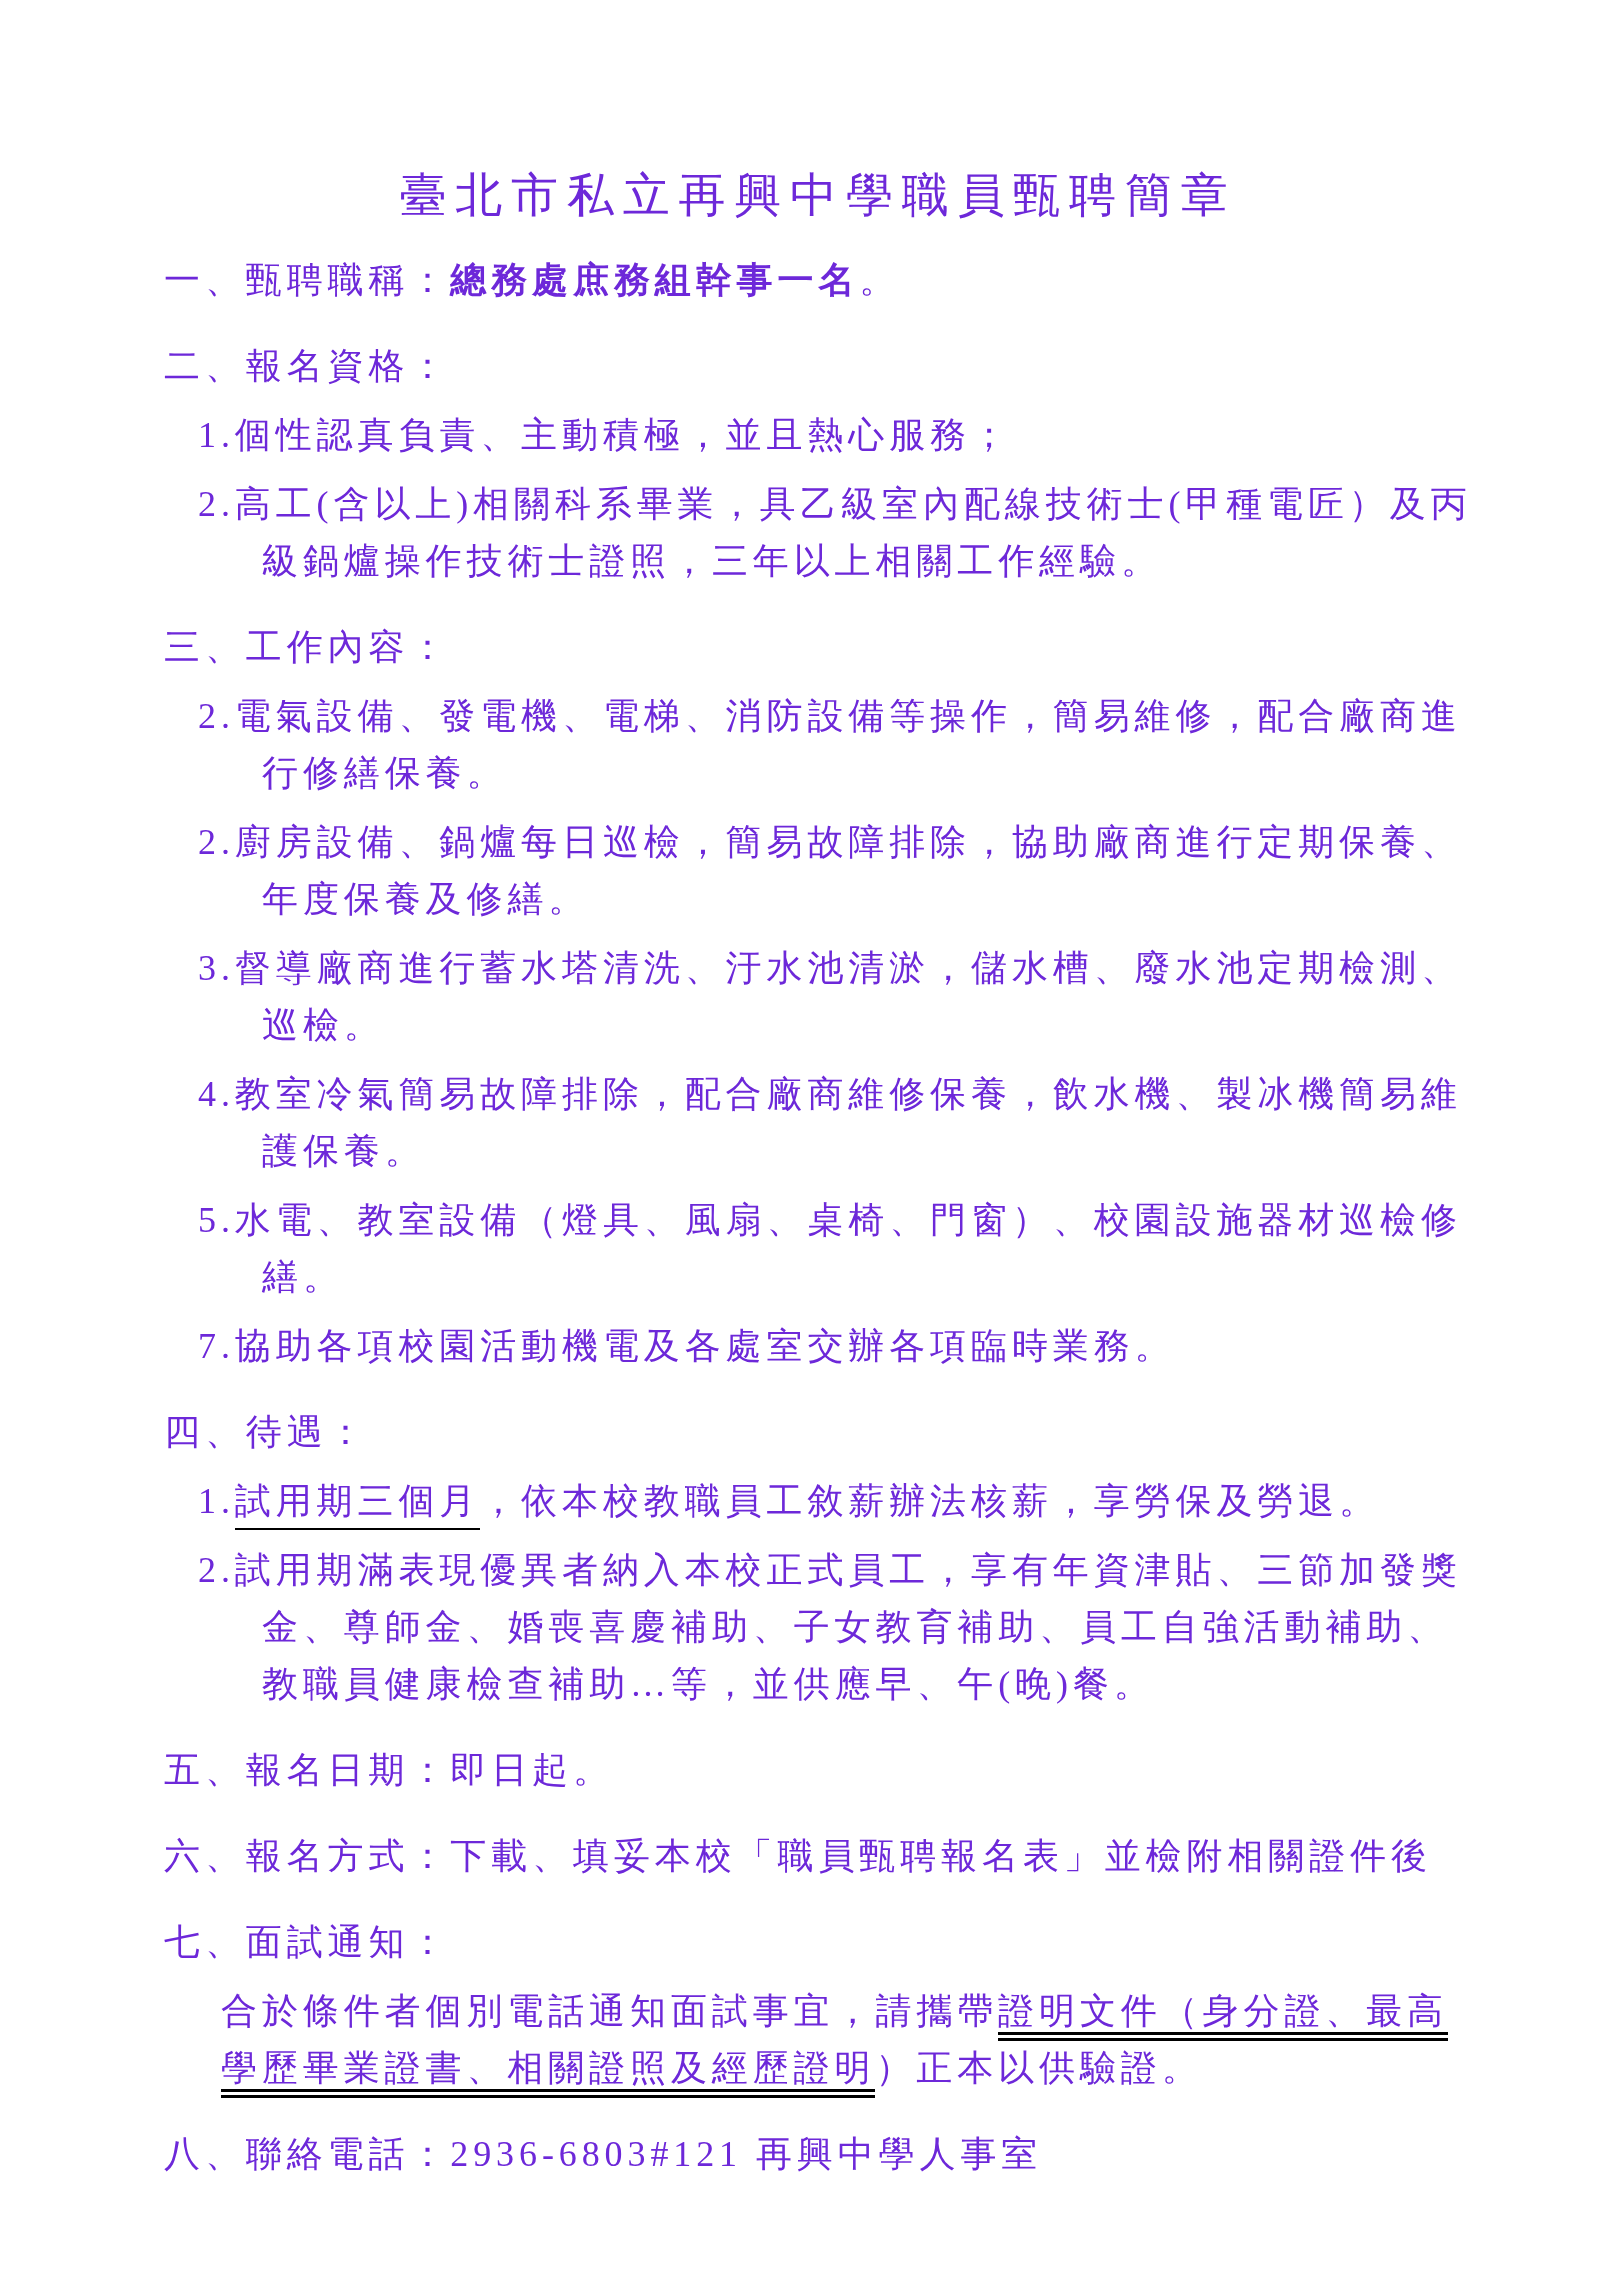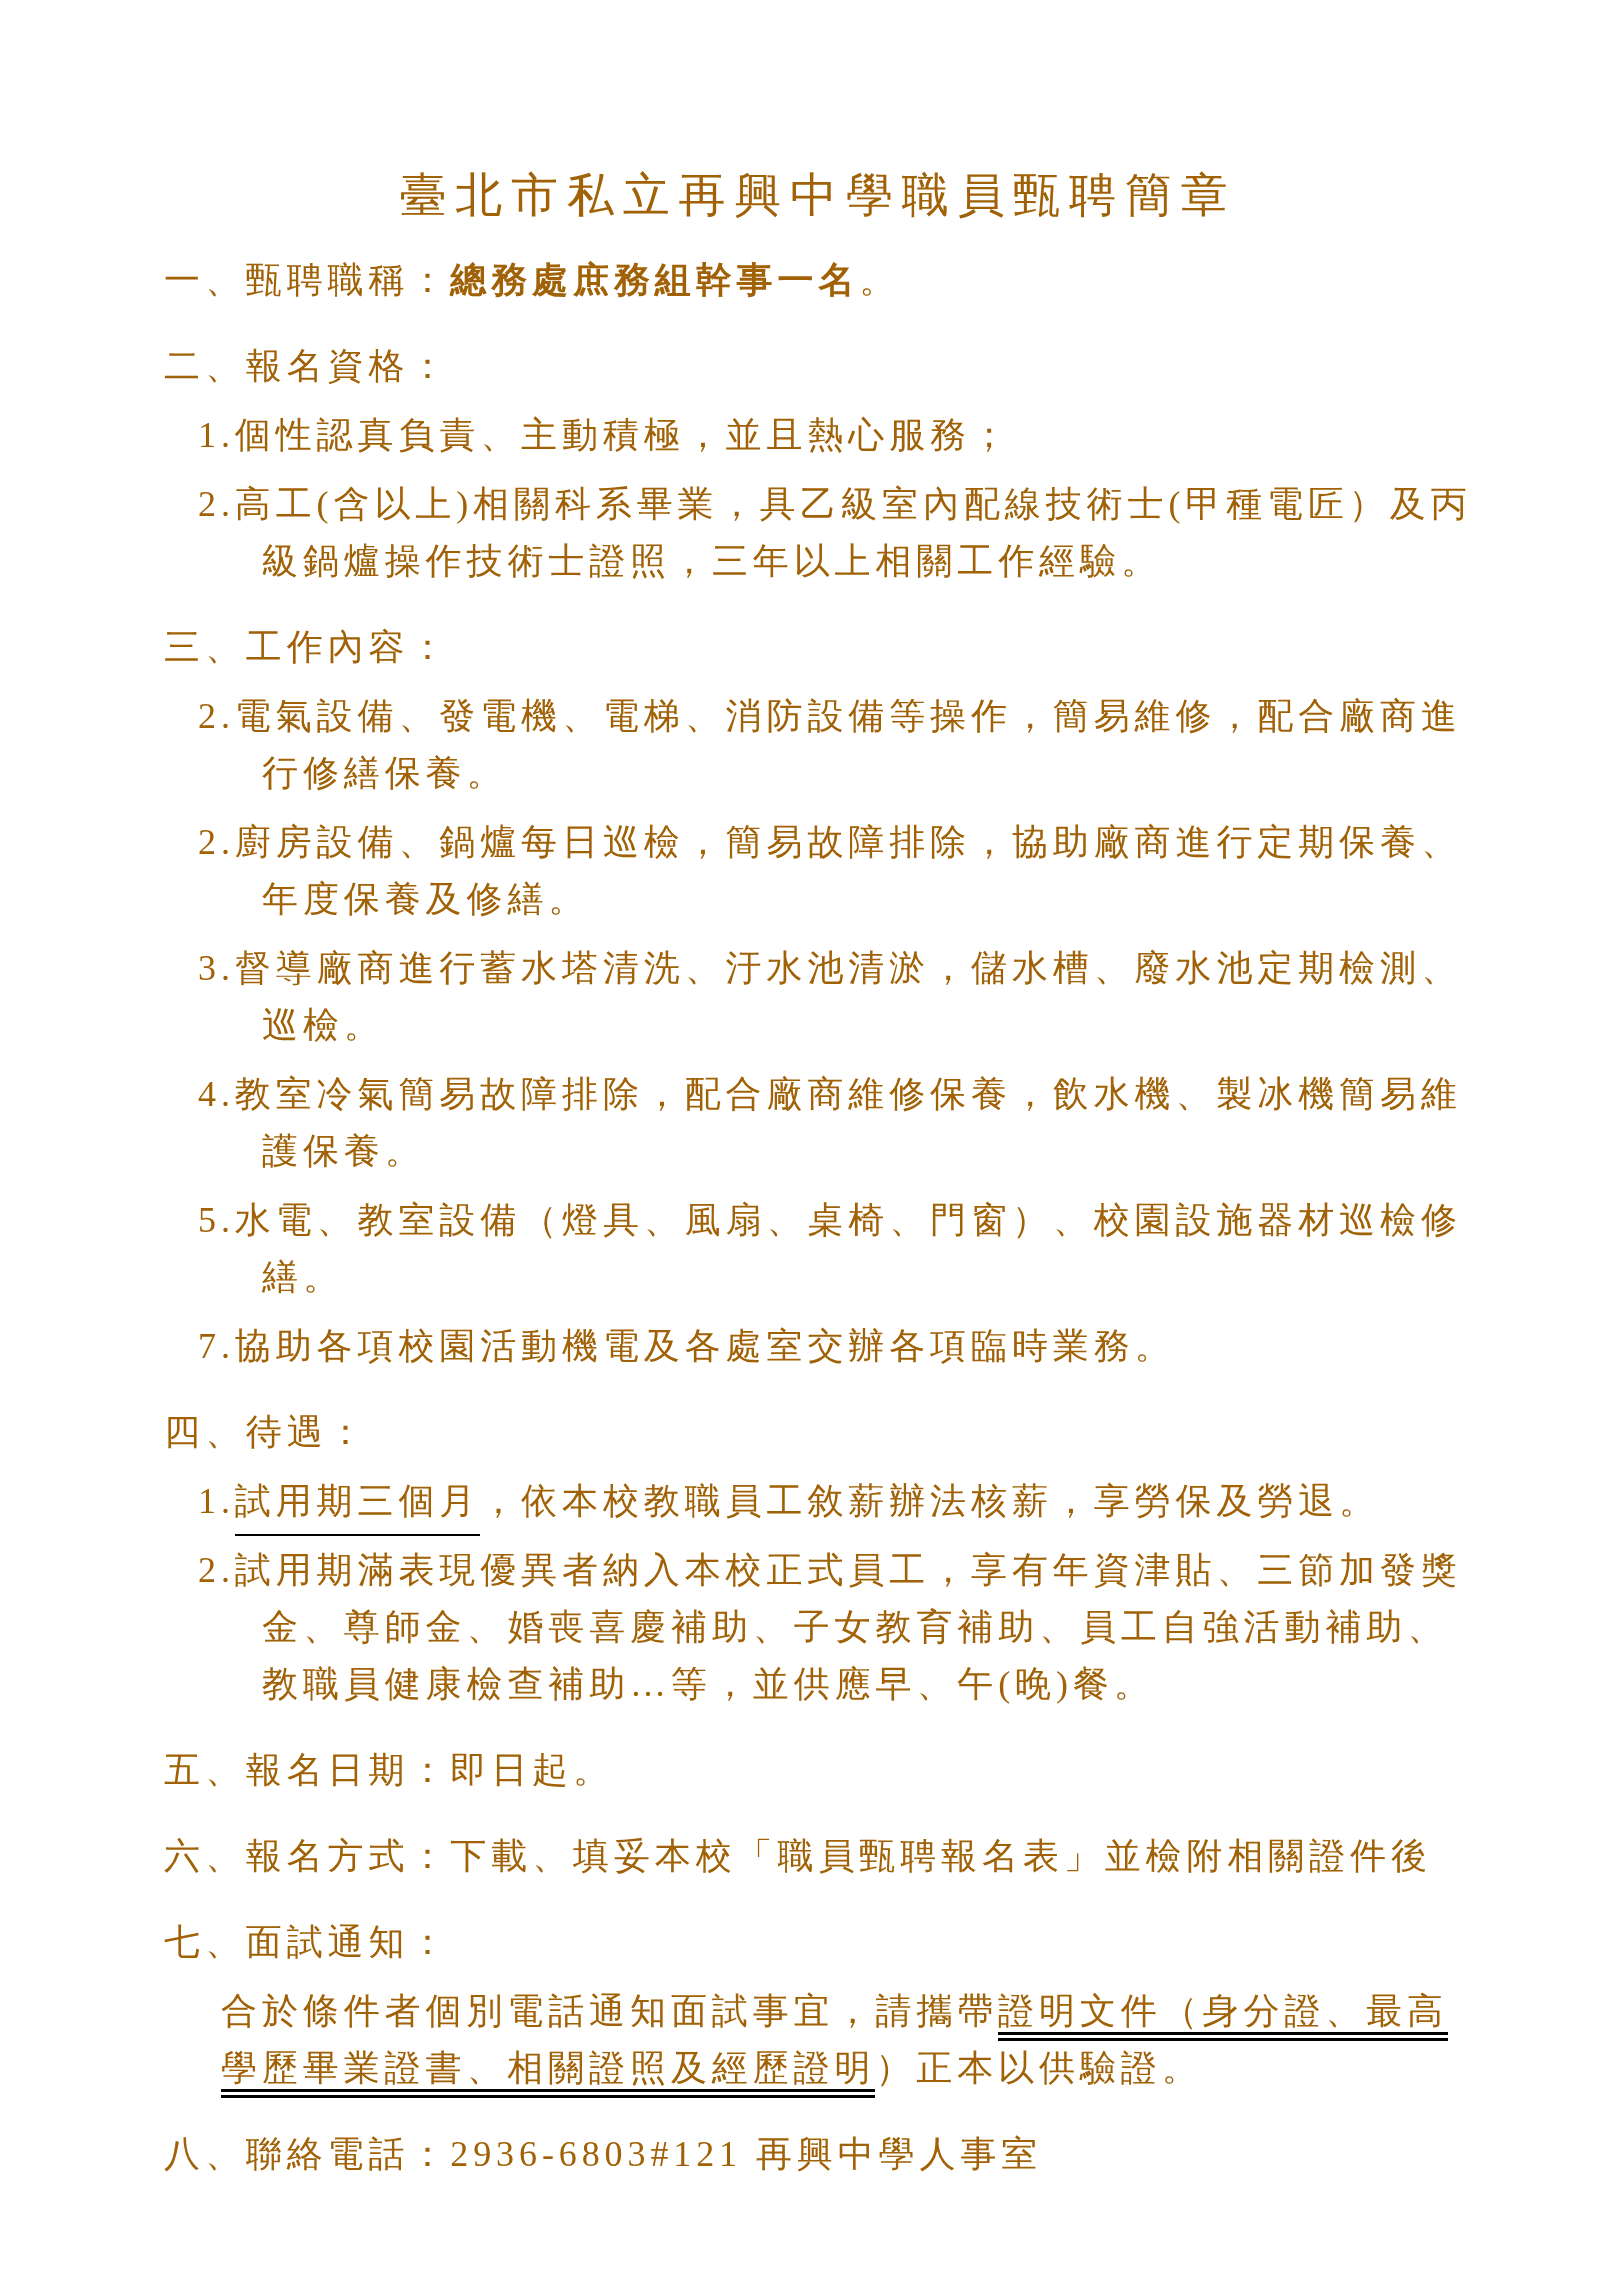--- a/index.html
+++ b/index.html
@@ -6,21 +6,21 @@
     margin: 0;
     padding: 0;
     background: #888;
   }
   .page {
     position: relative;
     width: 1621px;
     height: 2293px;
     margin: 0 auto;
     background: #ffffff;
-    color: #a16207;
+    color: #6d28d9;
     font-family: "Liberation Serif", "DejaVu Serif", serif;
     box-sizing: border-box;
     padding: 165px 137px 0 152px;
     overflow: hidden;
   }
   .title {
     font-size: 47px;
     font-weight: normal;
     letter-spacing: 8.8px;
     text-align: center;
@@ -43,21 +43,21 @@
     margin-left: 34px;
   }
   .items p.item {
     padding-left: 64px;
     text-indent: -64px;
   }
   .body-indent {
     margin-left: 69px !important;
   }
   .b { font-weight: bold; }
-  .u1 { border-bottom: 2.9px solid #000; padding-bottom: 13px; font-family: Liberation Serif, serif; }
+  .u1 { border-bottom: 2.9px solid #000; padding-bottom: 7px; font-family: Liberation Serif, serif; }
   .u2 { border-bottom: 9.8px double #000; padding-bottom: 1px; }
 </style>
 </head>
 <body>
 
 <div class="page">
 
   <h1 class="title">臺北市私立再興中學職員甄聘簡章</h1>
 
   <div class="section">

